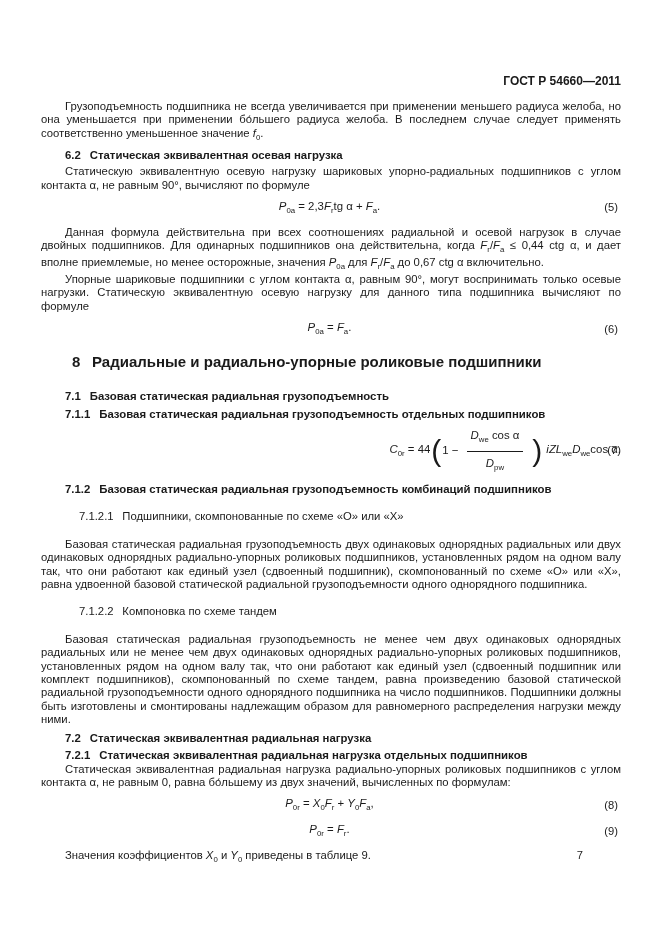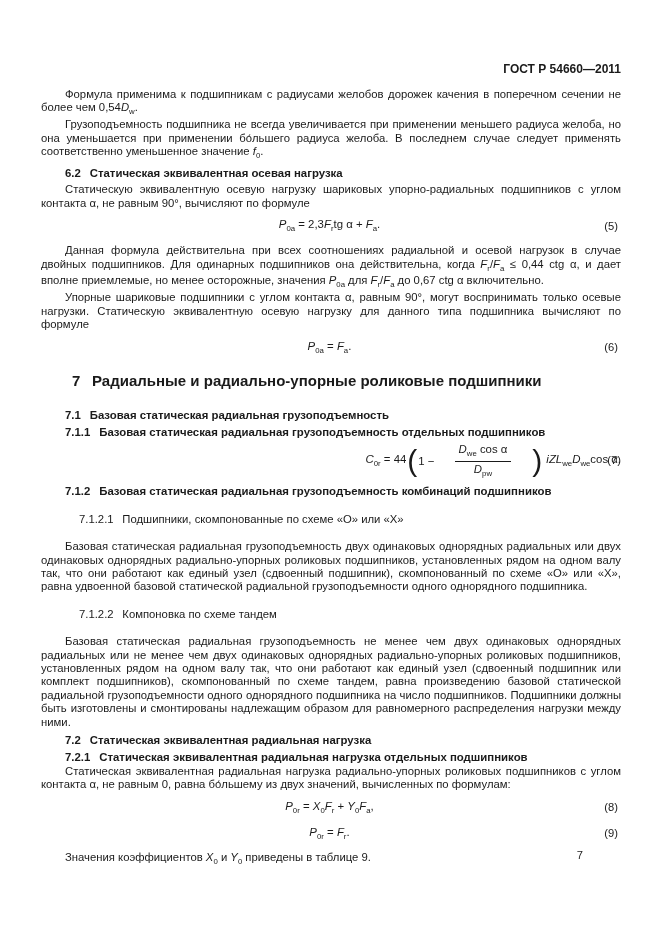--- a/index.html
+++ b/index.html
@@ -8,21 +8,21 @@
     width: 661px;
     height: 936px;
     background: #ffffff;
     font-family: "Liberation Sans", sans-serif;
     color: #1a1a1a;
     overflow: hidden;
   }
   .content {
     position: absolute;
     left: 41px;
-    top: 62px;
+    top: 74px;
     width: 580px;
   }
   .hdr {
     text-align: right;
     font-weight: bold;
     font-size: 12px;
     line-height: 14px;
     margin: 0 0 12px 0;
   }
   p.para {
@@ -87,22 +87,22 @@
     align-items: center;
   }
   .f7 .inner {
     display: inline-flex;
     align-items: center;
   }
   .frac {
     display: inline-flex;
     flex-direction: column;
     align-items: center;
-    margin: 0 20px;
-    line-height: 13px;
+    margin: 0 8px;
+    line-height: 21px;
   }
   .frac .fnum {
     border-bottom: 1px solid #1a1a1a;
     padding: 0 4px 1px 4px;
   }
   .frac .fden { padding-top: 1px; }
   .bigparen {
     font-size: 30px;
     font-weight: 400;
     line-height: 1;
@@ -119,41 +119,40 @@
   }
 </style>
 </head>
 <body>
 
 <div class="page">
   <div class="content">
 
     <div class="hdr">ГОСТ Р 54660—2011</div>
 
-    <p class="para"><span>Формула применима к подшипникам с радиусами желобов дорожек качения в поперечном сечении не более чем 0,54</span><span class="it">D</span><span class="sb">w</span><span>.</span></p>
     <p class="para"><span>Грузоподъемность подшипника не всегда увеличивается при применении меньшего радиуса желоба, но она уменьшается при применении бо́льшего радиуса желоба. В последнем случае следует применять соответственно уменьшенное значение </span><span class="it">f</span><span class="sb">0</span><span>.</span></p>
 
     <div class="h-bold">6.2  Статическая эквивалентная осевая нагрузка</div>
 
     <p class="para"><span>Статическую эквивалентную осевую нагрузку шариковых упорно-радиальных подшипников с углом контакта α, не равным 90°, вычисляют по формуле</span></p>
 
     <div class="eq-row">
       <span><span class="it">P</span><span class="sb">0a</span><span> = 2,3</span><span class="it">F</span><span class="sb">r</span><span>tg α + </span><span class="it">F</span><span class="sb">a</span><span>.</span></span>
       <span class="eq-num">(5)</span>
     </div>
 
     <p class="para"><span>Данная формула действительна при всех соотношениях радиальной и осевой нагрузок в случае двойных подшипников. Для одинарных подшипников она действительна, когда </span><span class="it">F</span><span class="sb">r</span><span>/</span><span class="it">F</span><span class="sb">a</span><span> ≤ 0,44 ctg α, и дает вполне приемлемые, но менее осторожные, значения </span><span class="it">P</span><span class="sb">0a</span><span> для </span><span class="it">F</span><span class="sb">r</span><span>/</span><span class="it">F</span><span class="sb">a</span><span> до 0,67 ctg α включительно.</span></p>
     <p class="para"><span>Упорные шариковые подшипники с углом контакта α, равным 90°, могут воспринимать только осевые нагрузки. Статическую эквивалентную осевую нагрузку для данного типа подшипника вычисляют по формуле</span></p>
 
     <div class="eq-row">
       <span><span class="it">P</span><span class="sb">0a</span><span> = </span><span class="it">F</span><span class="sb">a</span><span>.</span></span>
       <span class="eq-num">(6)</span>
     </div>
 
-    <div class="h-big">7  Радиальные и радиально-упорные роликовые подшипники</div>
+    <div class="h-big">8  Радиальные и радиально-упорные роликовые подшипники</div>
 
     <div class="h-bold tight">7.1  Базовая статическая радиальная грузоподъемность</div>
     <div class="h-bold tight">7.1.1  Базовая статическая радиальная грузоподъемность отдельных подшипников</div>
 
 
     <div class="eq-row eq-row-7">
       <span class="f7">
         <span><span class="it">C</span><span class="sb">0r</span><span> = 44</span></span>
         <span class="bigparen">(</span>
         <span class="inner">

